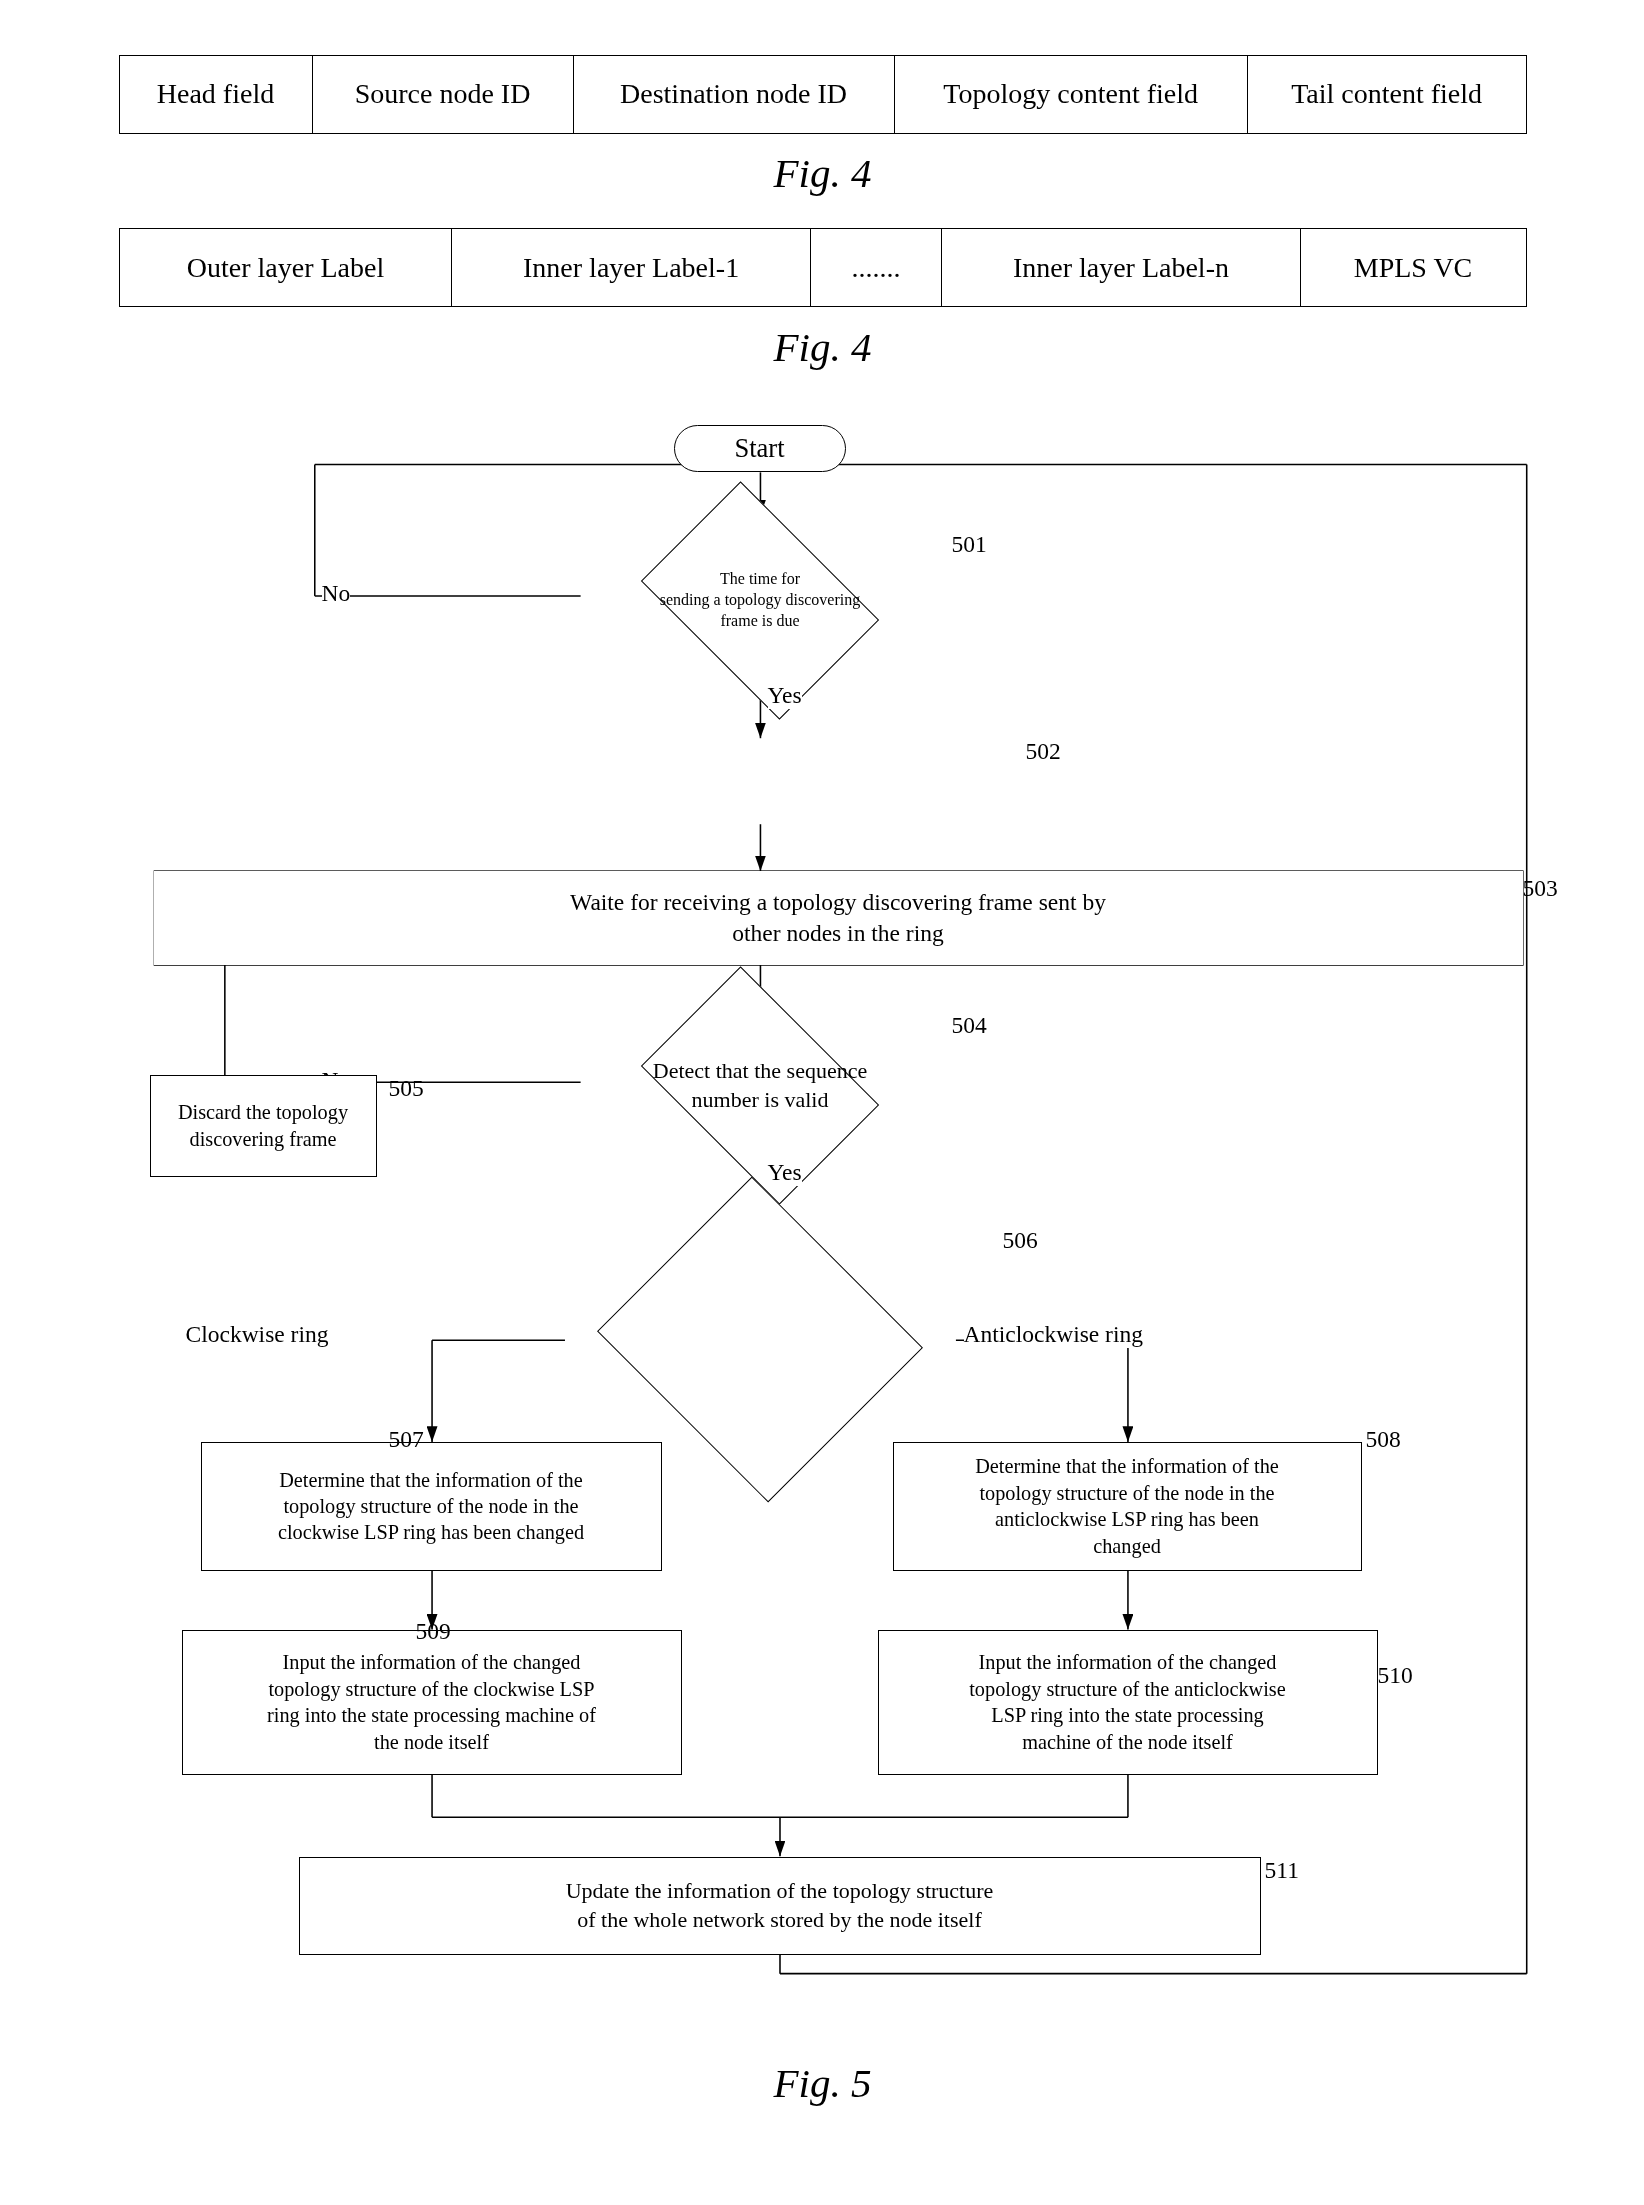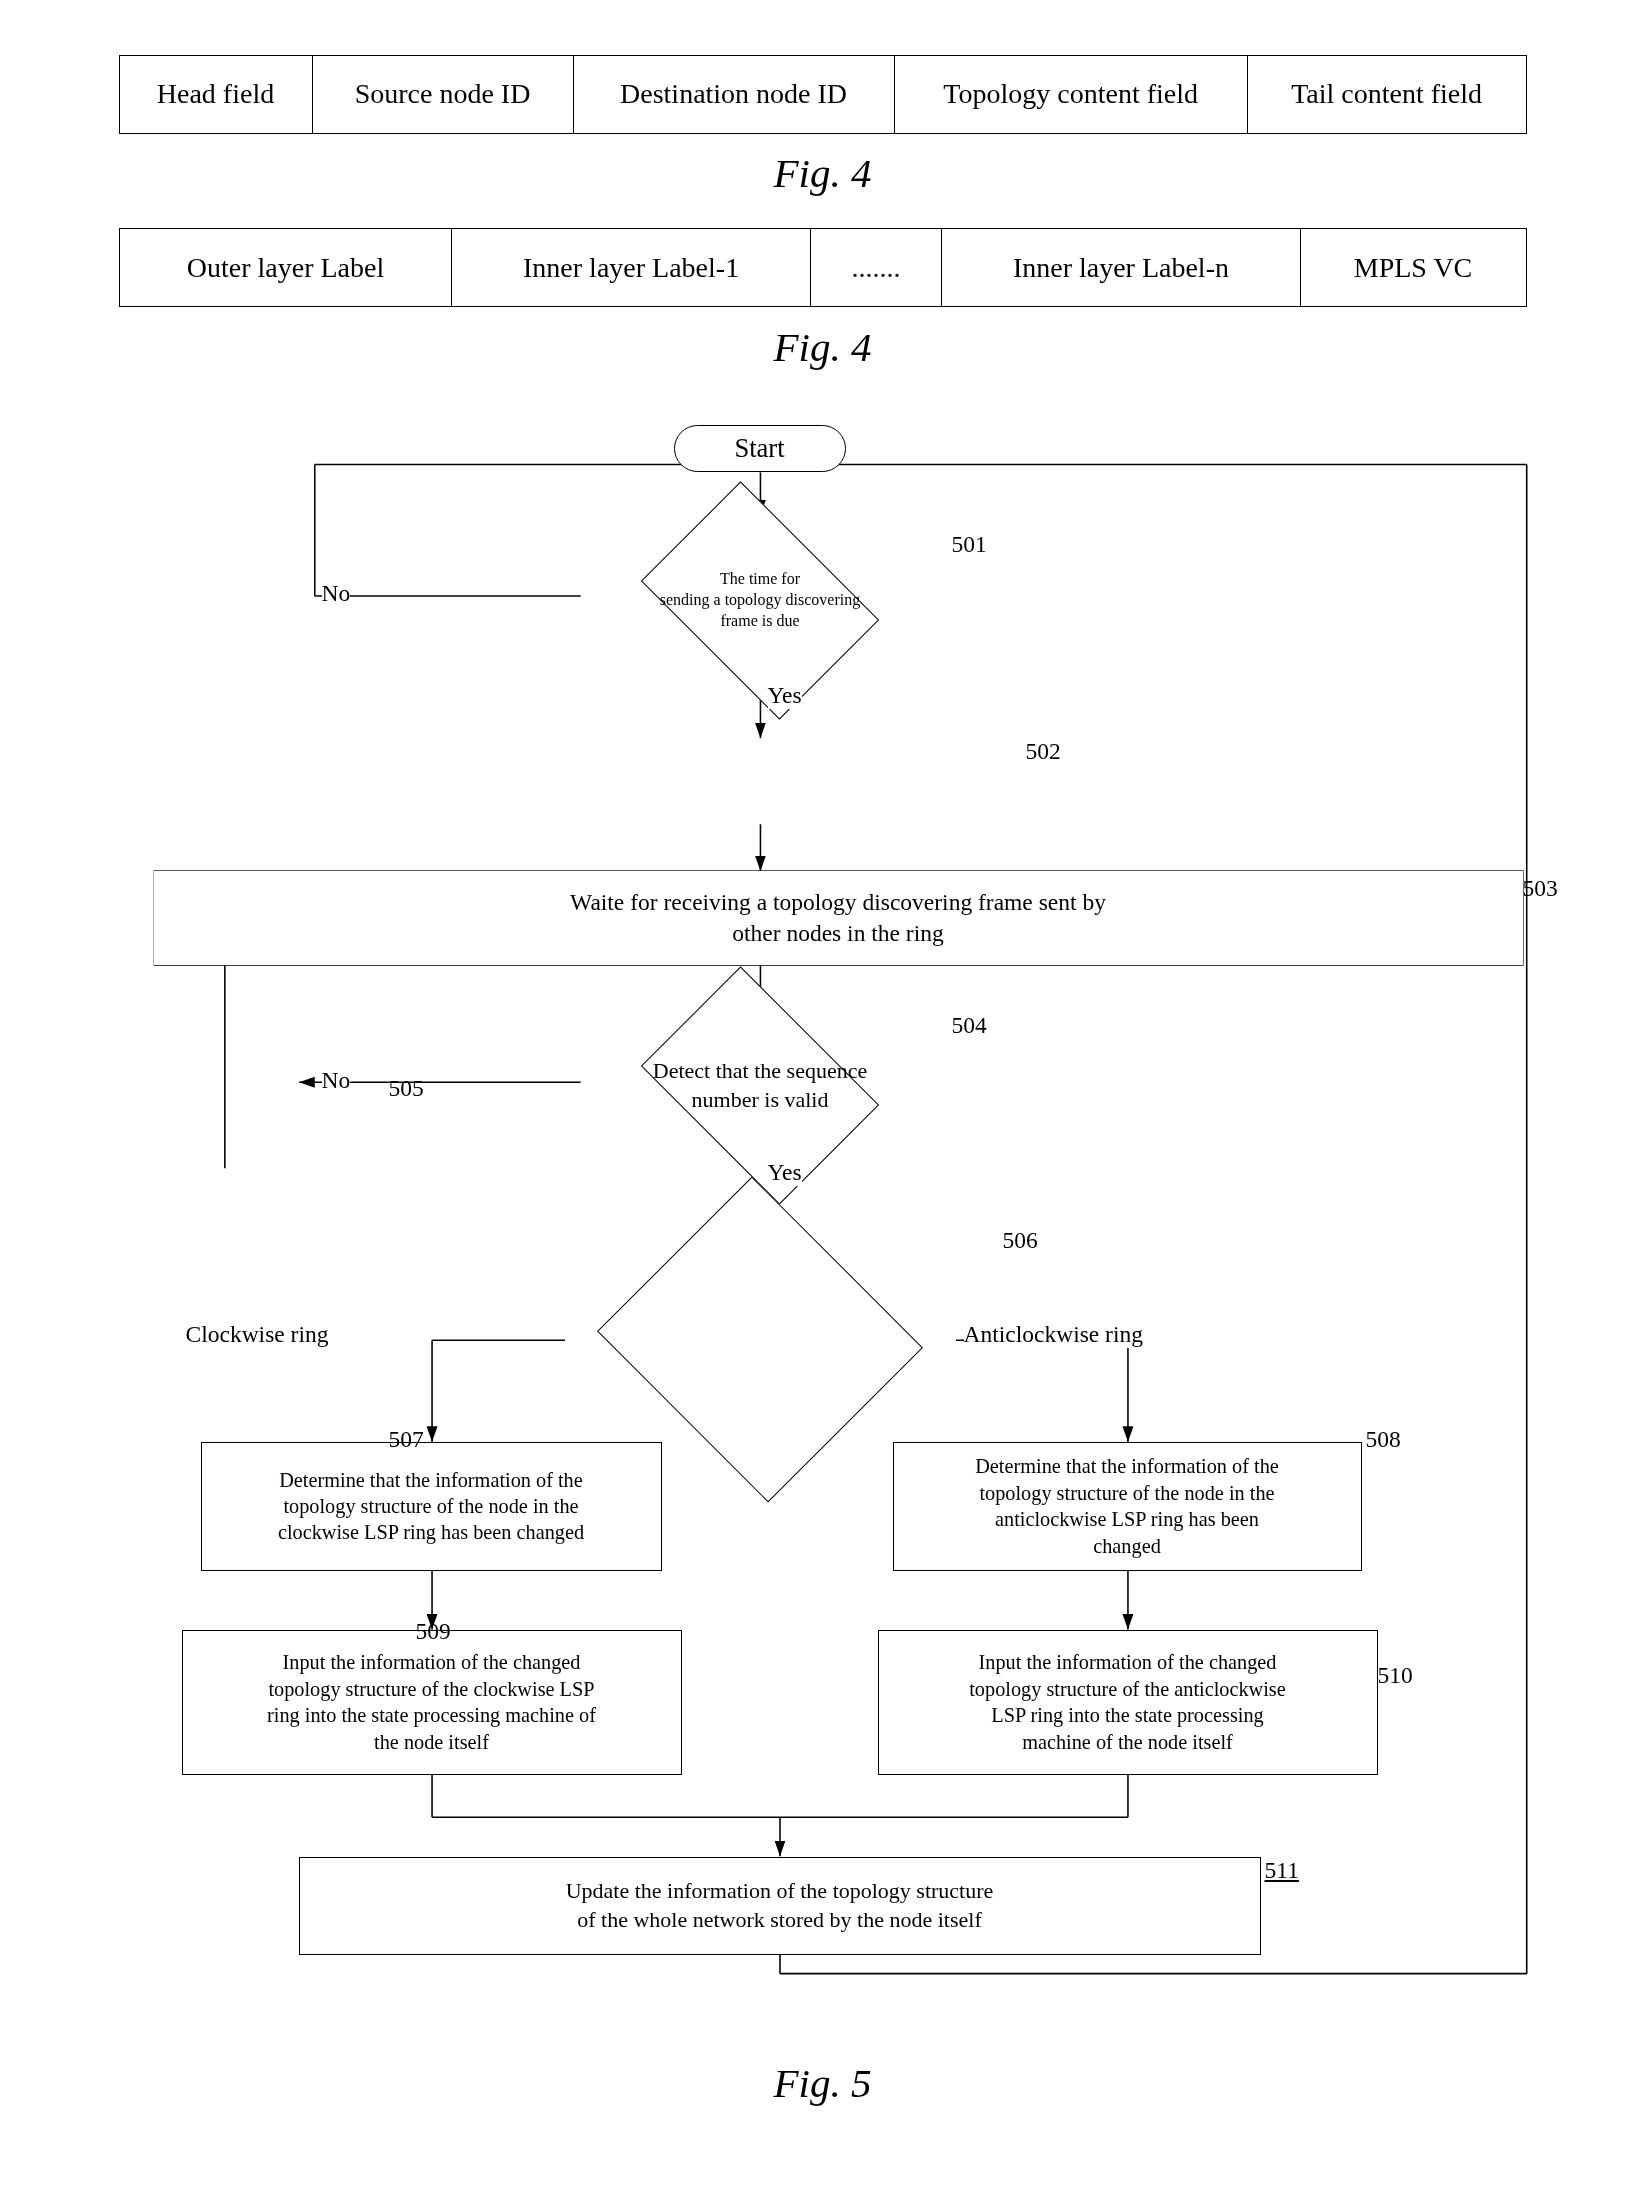--- a/index.html
+++ b/index.html
@@ -224,20 +224,24 @@
     <div class="fc-diamond-wrap" style="left:485px; top:606px; width:391px; height:156px;">
       <div style="width:196px; height:141px; border:1.6px solid #000; transform:rotate(45deg); background:#fff;"></div>
       <div style="position:absolute; width:100%; text-align:center; font-size:22px; padding:0 47px; line-height:1.3;">
         Detect that the sequence<br>number is valid
       </div>
     </div>
     <div class="step-label" style="left:872px; top:610px;">504</div>
     <div class="arrow-label" style="left:242px; top:665px;">No</div>
     <div class="arrow-label" style="left:688px; top:757px;">Yes</div>
 
+    <div class="fc-shape fc-rect" style="left:70px; top:673px; width:227px; height:102px; font-size:20.3px;">
+      <span style="white-space:pre-line;">Discard the topology
+discovering frame</span>
+    </div>
     <div class="step-label" style="left:309px; top:673px;">505</div>
 
     <div class="fc-diamond-wrap" style="left:438px; top:813px; width:485px; height:250px;">
       <div style="width:242px; height:219px; border:1.6px solid #000; transform:rotate(45deg); background:#fff;"></div>
     </div>
     <div class="step-label" style="left:923px; top:825px;">506</div>
     <div class="arrow-label" style="left:106px; top:919px;">Clockwise ring</div>
     <div class="arrow-label" style="left:884px; top:919px;">Anticlockwise ring</div>
 
     <div class="fc-shape fc-rect" style="left:121px; top:1040px; width:461px; height:129px; font-size:20.3px;">
@@ -268,18 +272,18 @@
 topology structure of the anticlockwise
 LSP ring into the state processing
 machine of the node itself</span>
     </div>
     <div class="step-label" style="left:1298px; top:1216px;margin-top:44px;">510</div>
 
     <div class="fc-shape fc-rect" style="left:219px; top:1455px; width:962px; height:98px; font-size:22px;">
       <span style="white-space:pre-line;">Update the information of the topology structure
 of the whole network stored by the node itself</span>
     </div>
-    <div class="step-label" style="left:1185px; top:1455px;text-decoration:underline;">511</div>
+    <div class="step-label" style="left:1185px; top:1455px;">511</div>
 
   </div>
 </div>
 <div class="fig-label">Fig. 5</div>
 
 
 </body></html>

